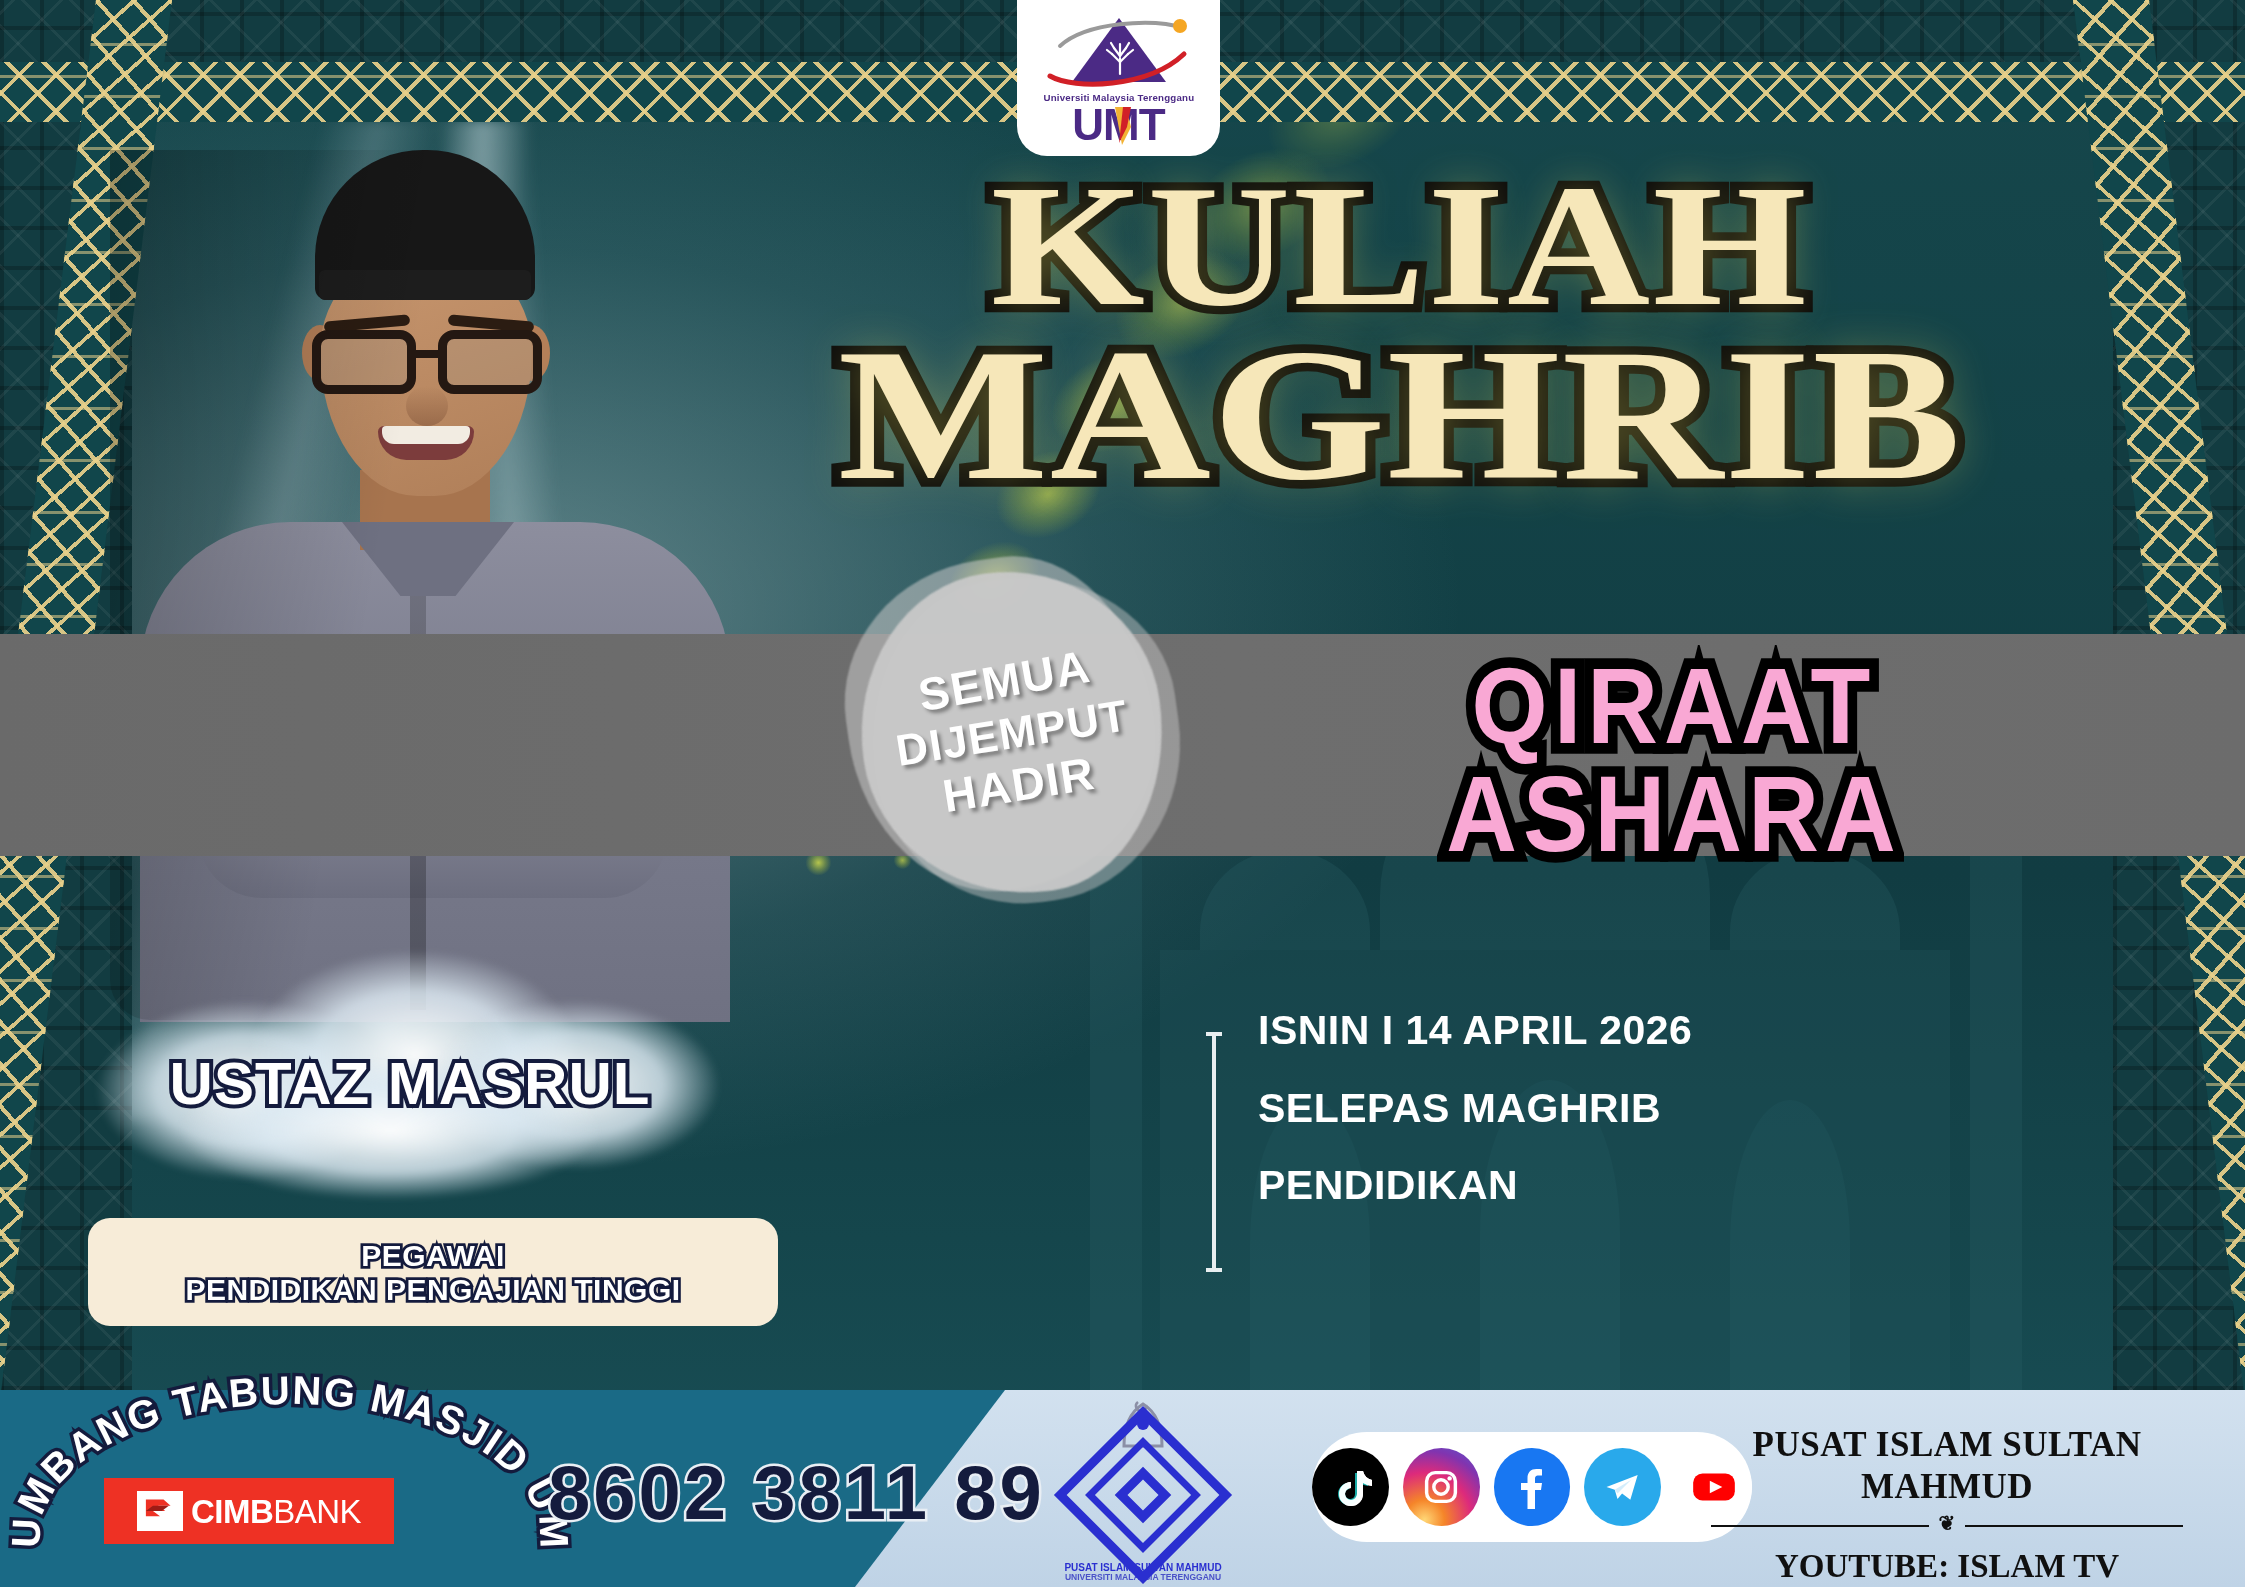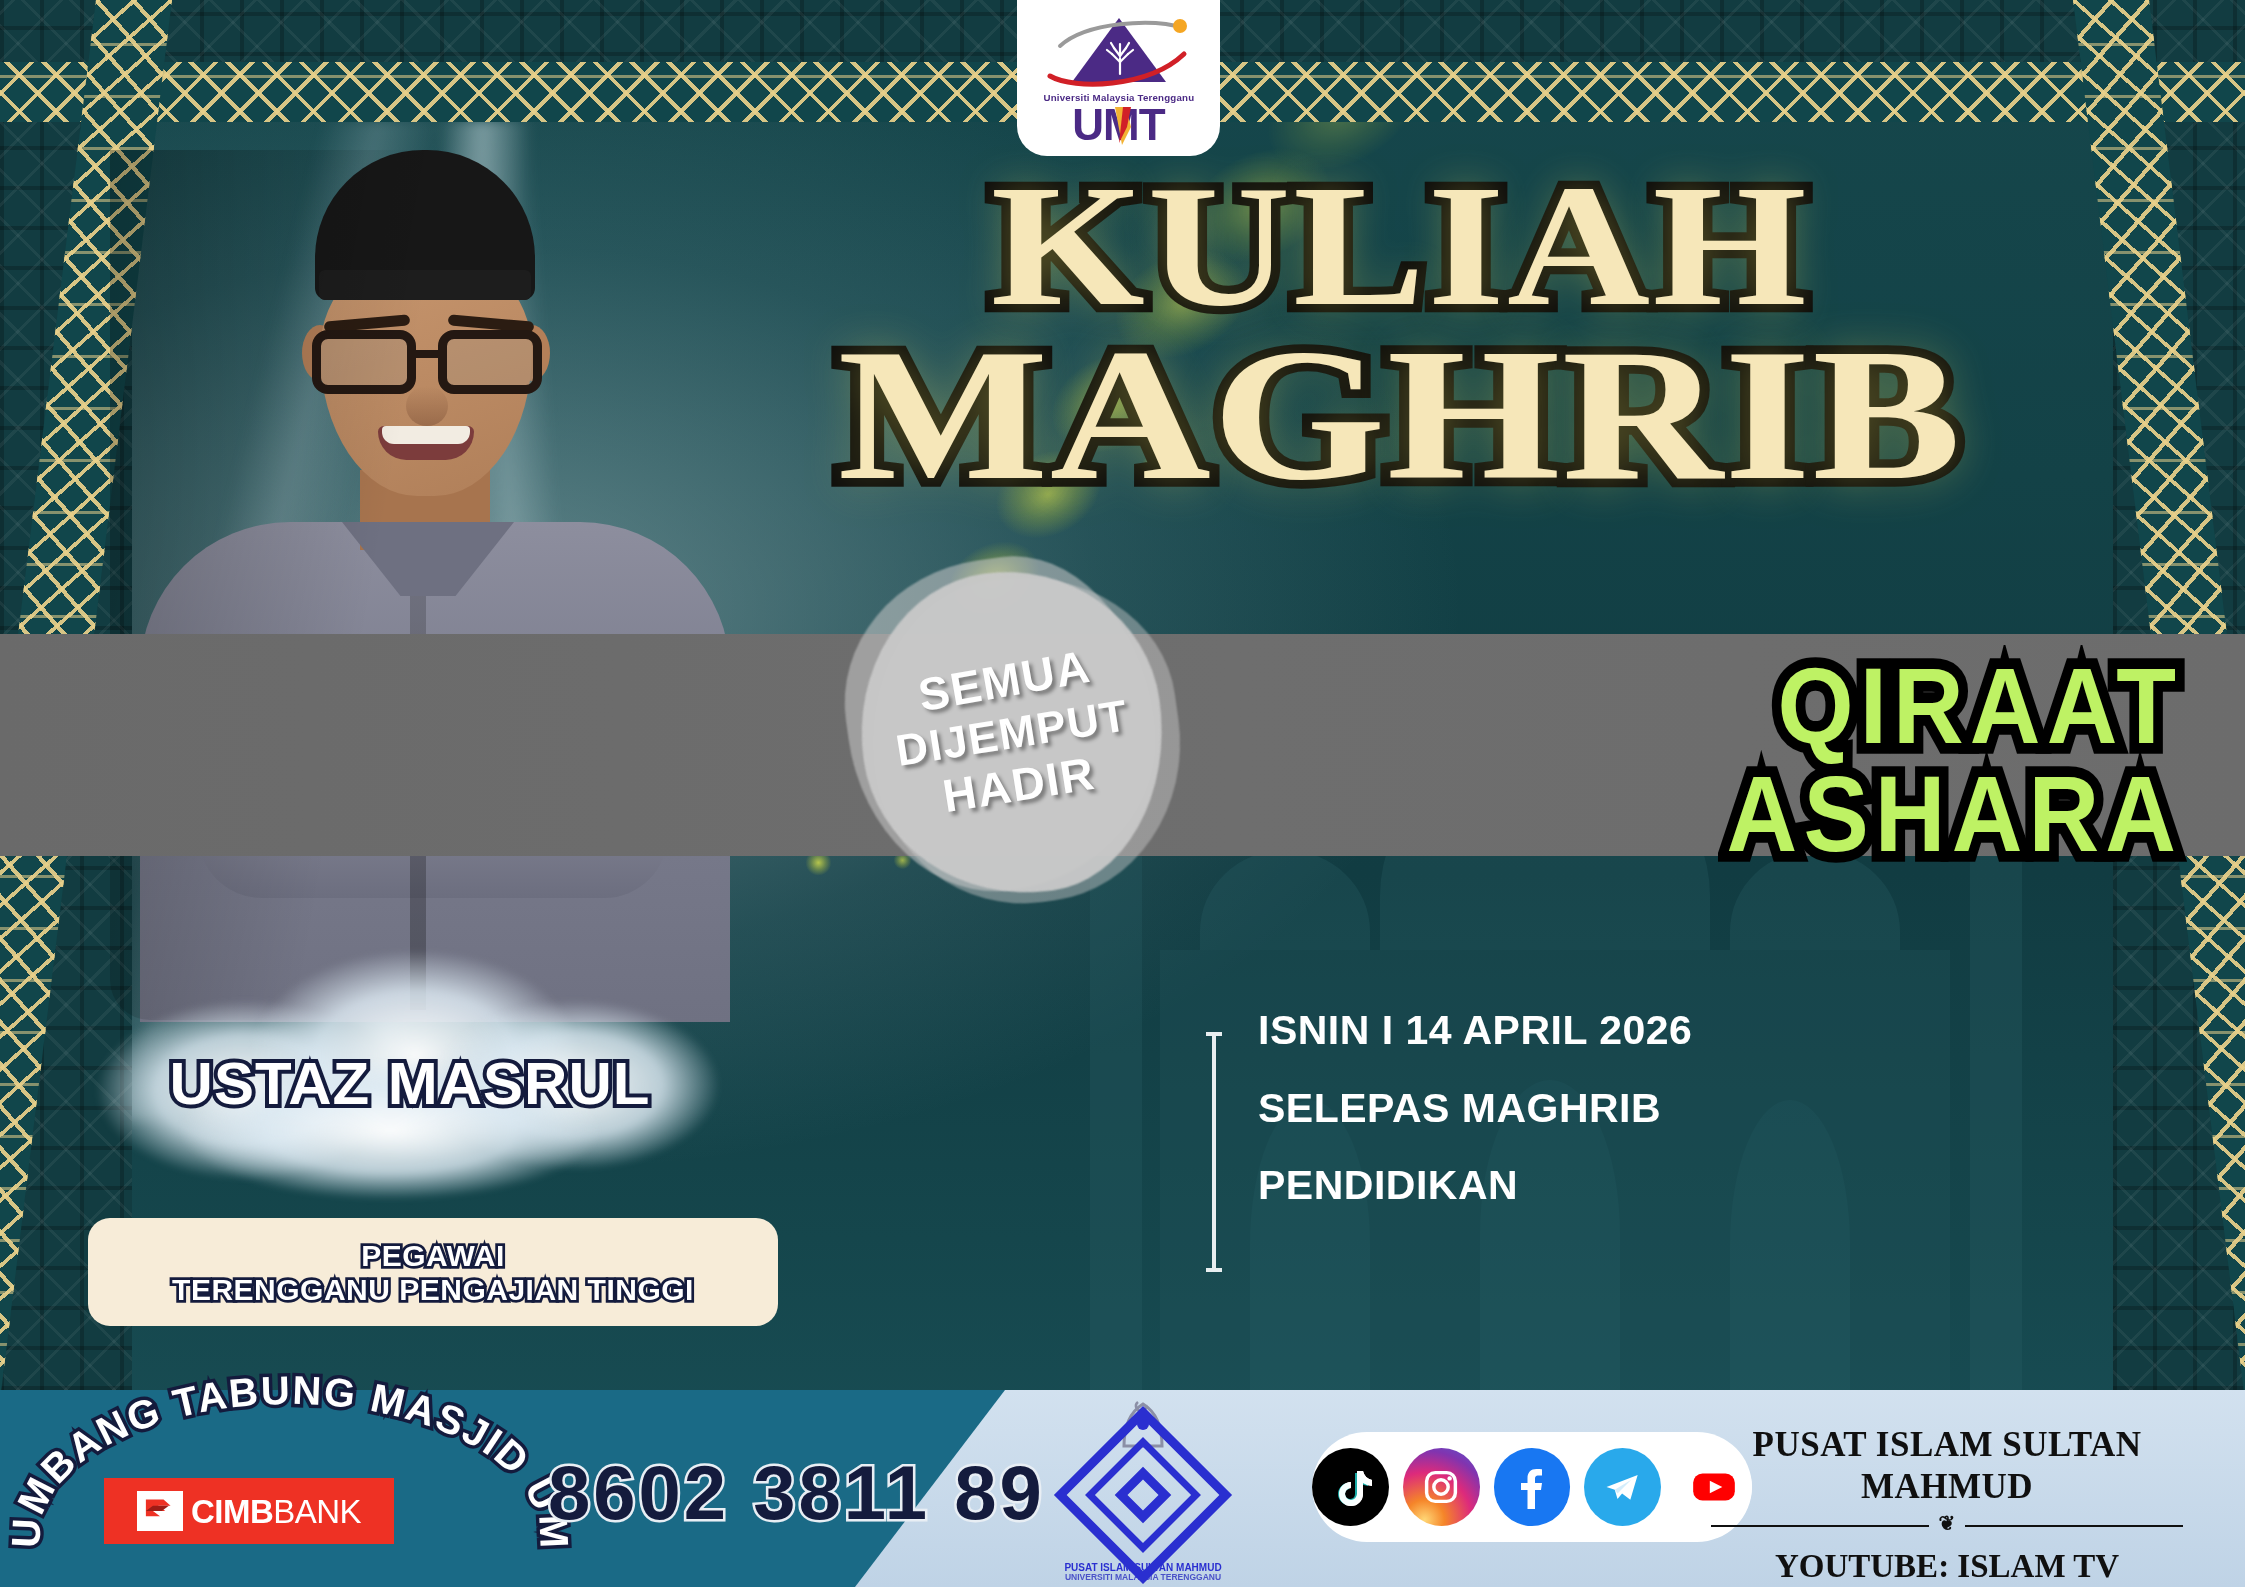--- a/index.html
+++ b/index.html
@@ -124,23 +124,23 @@
   .t-kuliah{font:900 168px/0.92 "Liberation Serif", serif; letter-spacing:2px;
     color:#f6e7b9; -webkit-text-stroke:16px #0b0b0b; paint-order:stroke fill;
     text-shadow:0 0 38px rgba(225,215,90,.45); transform:scaleX(1.18) scaleY(1.04); transform-origin:center;}
   .t-maghrib{margin-top:6px; font:900 186px/0.92 "Liberation Serif", serif; letter-spacing:1px;
     color:#f6e7b9; -webkit-text-stroke:17px #0b0b0b; paint-order:stroke fill;
     text-shadow:0 0 42px rgba(225,215,90,.45); transform:scaleX(1.2) scaleY(1.02); transform-origin:center;}
 
   
   #gray-band{position:absolute; left:0; top:634px; width:2245px; height:222px; z-index:14;
     background:linear-gradient(90deg,#6a6a6a 0%,#6e6e6e 55%,#6c6c6c 100%);}
-  #qiraat{position:absolute; left:1354px; top:664px; width:820px; z-index:18; text-align:right;
+  #qiraat{position:absolute; left:1264px; top:664px; width:820px; z-index:18; text-align:center;
     font:900 96px/1 "Liberation Sans", sans-serif; letter-spacing:6px;
-    color:#bef264; -webkit-text-stroke:19px #000; paint-order:stroke fill;}
+    color:#f9a8d4; -webkit-text-stroke:19px #000; paint-order:stroke fill;}
   #qiraat span{display:inline-block; transform:scaleY(1.12) scaleX(1.02);}
 
   
   #semua-badge{position:absolute; left:862px; top:572px; width:300px; height:322px; z-index:22;
     transform:rotate(-8deg);}
   .blob{position:absolute; inset:0; background:#c9c9c9; opacity:.94;
     border-radius:48% 52% 44% 56%/52% 46% 54% 48%;
     filter:blur(1px) drop-shadow(0 0 0 #ccc);}
   .blob.b2{inset:-14px 8px 6px -12px; border-radius:52% 44% 56% 48%/44% 56% 46% 54%; opacity:.55;}
   .blob.b3{inset:8px -16px -10px 10px; border-radius:46% 54% 50% 50%/56% 44% 52% 48%; opacity:.45;}
@@ -356,21 +356,21 @@
       <span class="l2">DIJEMPUT</span>
       <span class="l3">HADIR</span>
     </div>
   </div>
 
   <div id="speaker-name">
     <div>USTAZ MASRUL</div>
   </div>
   <div id="speaker-role">
     <div>PEGAWAI</div>
-    <div>TERENGGANU PENGAJIAN TINGGI</div>
+    <div>PENDIDIKAN PENGAJIAN TINGGI</div>
   </div>
 
   <div id="divider"></div>
   <div id="details">
     <div class="d-row">ISNIN     I     14 APRIL 2026</div>
     <div class="d-row">SELEPAS MAGHRIB</div>
     <div class="d-row d-venue">PENDIDIKAN</div>
   </div>
 
   <div id="bottom">

